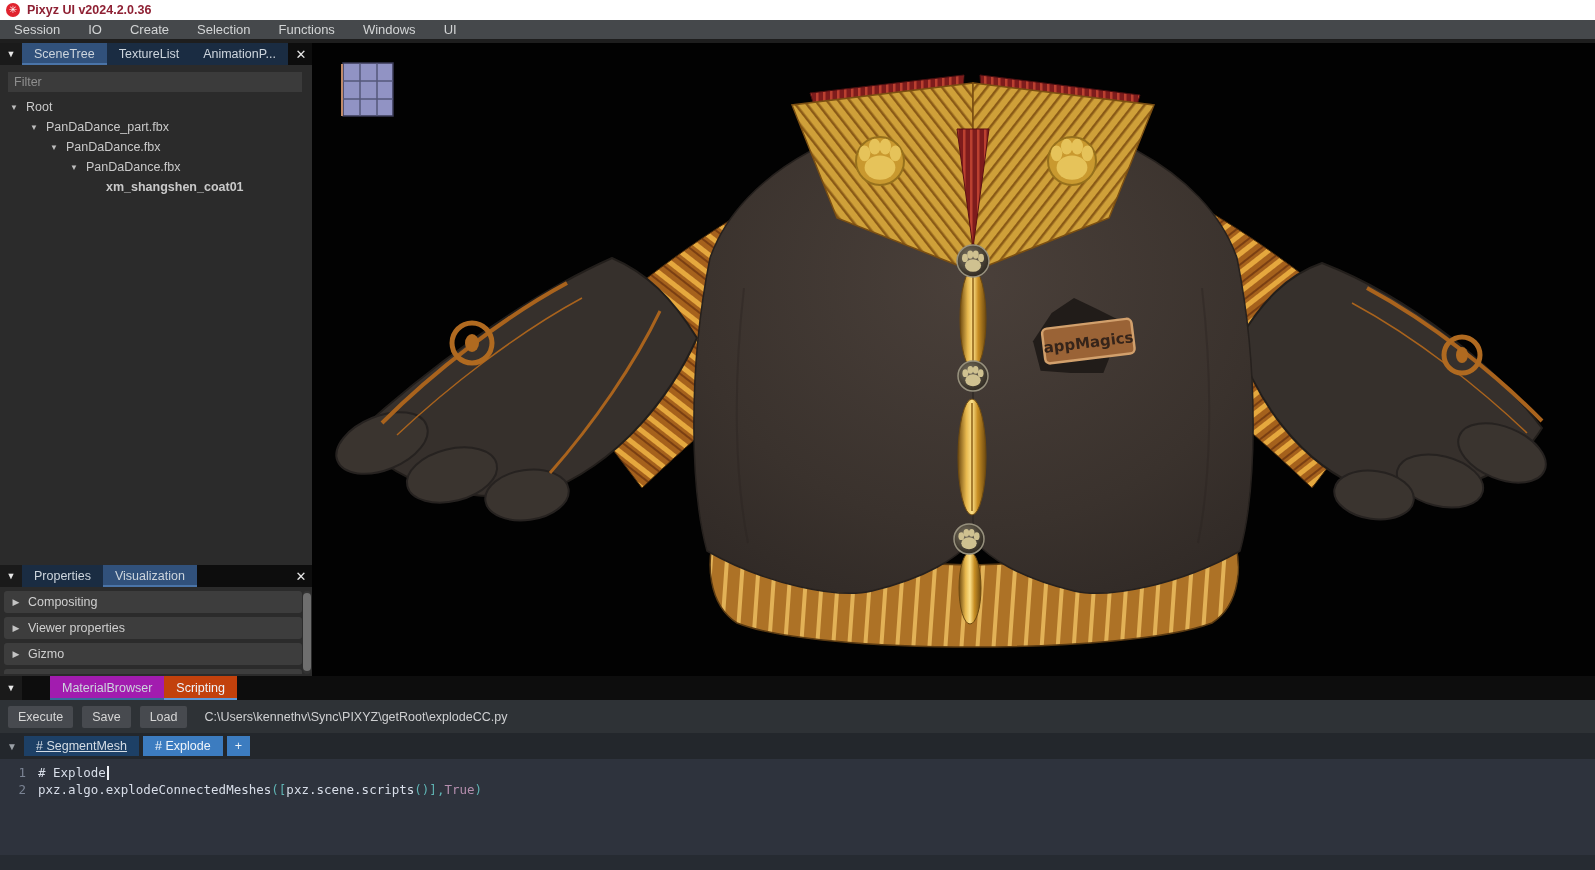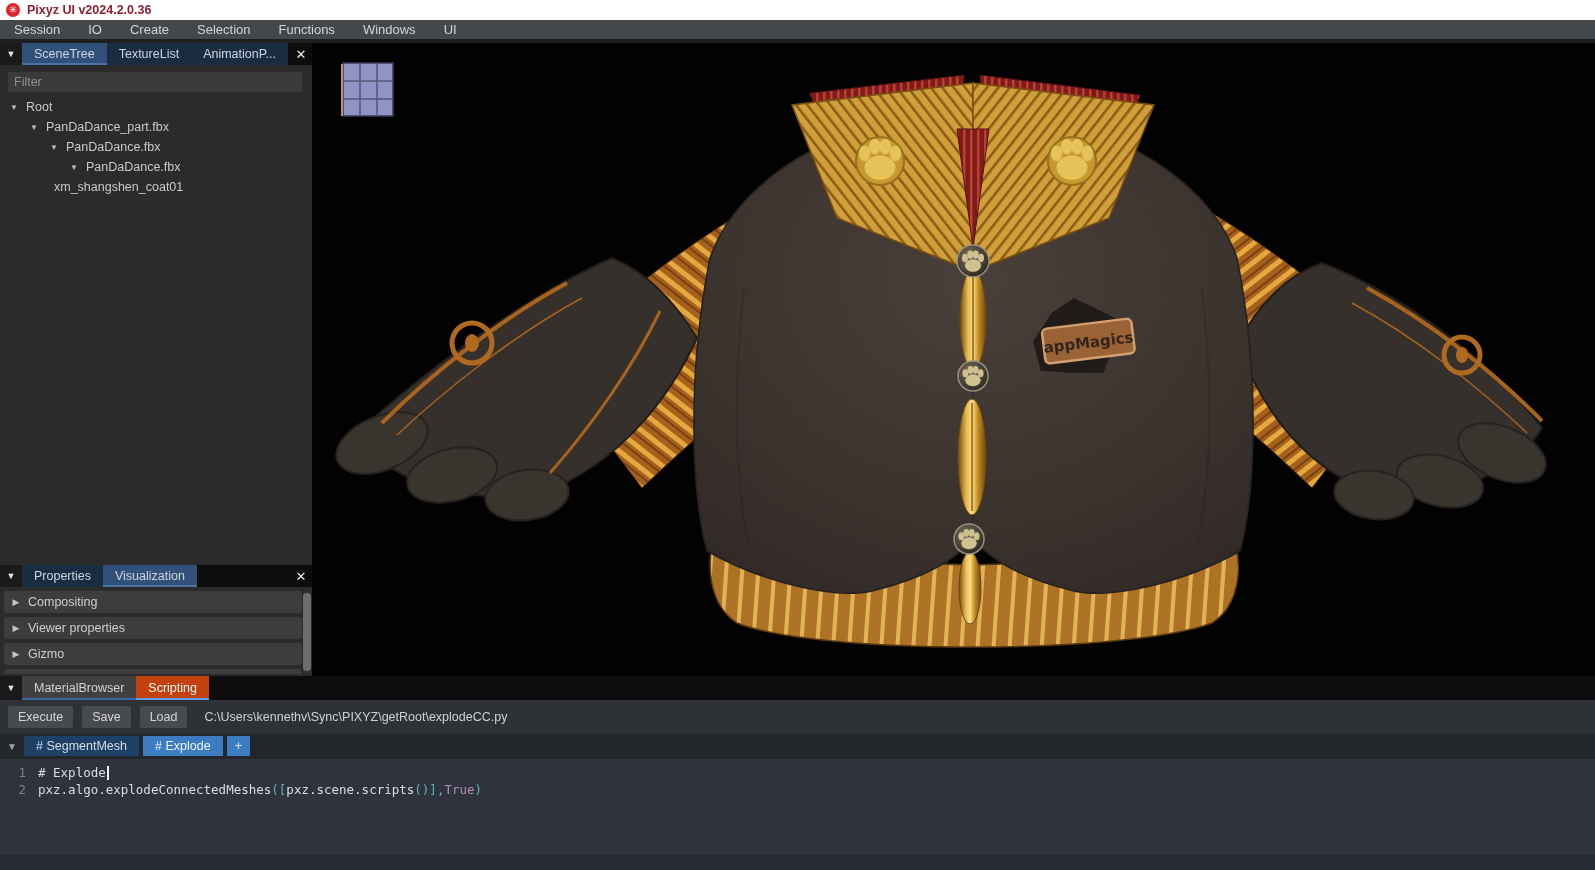--- a/index.html
+++ b/index.html
@@ -23,21 +23,21 @@
 
   
   .tabbar { background:#0d0d0d; display:flex; align-items:stretch; height:22px; }
   .tabbar .funnel { width:22px; display:flex; align-items:center; justify-content:center;
                     color:#e8e8e8; font-size:9px; background:#1a1a1a; }
   .tab { padding:0 12px; font-size:12.5px; color:#cdd5dd; display:flex;
          align-items:center; white-space:nowrap; }
   .tab.navy  { background:#1a2c42; }
   .tab.steel { background:#31517b; box-shadow:inset 0 -2px 0 #4a74a8; }
   .tab.bright{ background:#c2410c; box-shadow:inset 0 -2px 0 #5d99d8; color:#eef4fa; }
-  .tab.navy2 { background:#404040; box-shadow:inset 0 -2px 0 #39699d; }
+  .tab.navy2 { background:#a21caf; box-shadow:inset 0 -2px 0 #39699d;margin-left:28px; }
   .tab-close { margin-left:auto; width:22px; display:flex; align-items:center;
                justify-content:center; color:#e8e8e8; font-size:13px; }
 
   
   .left-panel { position:absolute; left:0; top:43px; width:312px; height:633px;
                 background:#2b2b2b; }
   .filter-input { position:absolute; left:8px; top:29px; width:294px; height:20px;
                   background:#3b3b3b; border:none; color:#cfcfcf; font-size:12.5px;
                   padding:0 6px; outline:none; }
   .filter-input::placeholder { color:#8f8f8f; }
@@ -69,21 +69,21 @@
   .bp-tabs { height:24px; }
   .bp-toolbar { height:33px; background:#2e3236; display:flex; align-items:center;
                 padding-left:8px; }
   .tool-btn { background:#474a4f; color:#d6d6d6; font-size:12.5px; border:none;
               border-radius:2px; padding:4px 10px; margin-right:9px; cursor:default; }
   .tool-path { color:#cfd0d2; font-size:12.5px; margin-left:8px; }
   .script-tabs { height:26px; background:#23272c; display:flex; align-items:center; }
   .st-caret { width:24px; text-align:center; color:#9aa0a6; font-size:10px; }
   .stab { height:20px; display:flex; align-items:center; padding:0 12px;
           font-size:12.5px; color:#d5dde5; margin-right:4px; }
-  .stab.navy2 { background:#1d4066; }
+  .stab.navy2 { background:#1d4066;text-decoration:underline; }
   .stab.bright { background:#3c7cc0; color:#eef4fa; }
   .stab.add { padding:0 8px; background:#3c7cc0; color:#eef4fa; }
 
   .code-editor { height:96px; background:#2e333d; font-family:"DejaVu Sans Mono", monospace;
                  font-size:12.5px; padding-top:5px; }
   .code-line { height:17px; display:flex; align-items:center; }
   .ln { width:26px; text-align:right; color:#7b8494; margin-right:12px; }
   .tok-plain { color:#d8dee9; }
   .tok-comment { color:#d8dee9; }
   .tok-punct { color:#5fb4b4; }
@@ -131,21 +131,21 @@
         <span>PanDaDance_part.fbx</span>
       </div>
       <div class="tree-row" style="padding-left:48px;">
         <span class="tree-arrow">▼</span>
         <span>PanDaDance.fbx</span>
       </div>
       <div class="tree-row" style="padding-left:68px;">
         <span class="tree-arrow">▼</span>
         <span>PanDaDance.fbx</span>
       </div>
-      <div class="tree-row" style="padding-left:54px;">
+      <div class="tree-row" style="padding-left:106px;font-weight:bold;">
         <span>xm_shangshen_coat01</span>
       </div>
     </div>
 
     <div class="props-area">
       <div class="tabbar">
         <div class="funnel">▼</div>
         <div class="tab navy">Properties</div>
         <div class="tab steel">Visualization</div>
         <div class="tab-close">✕</div>

